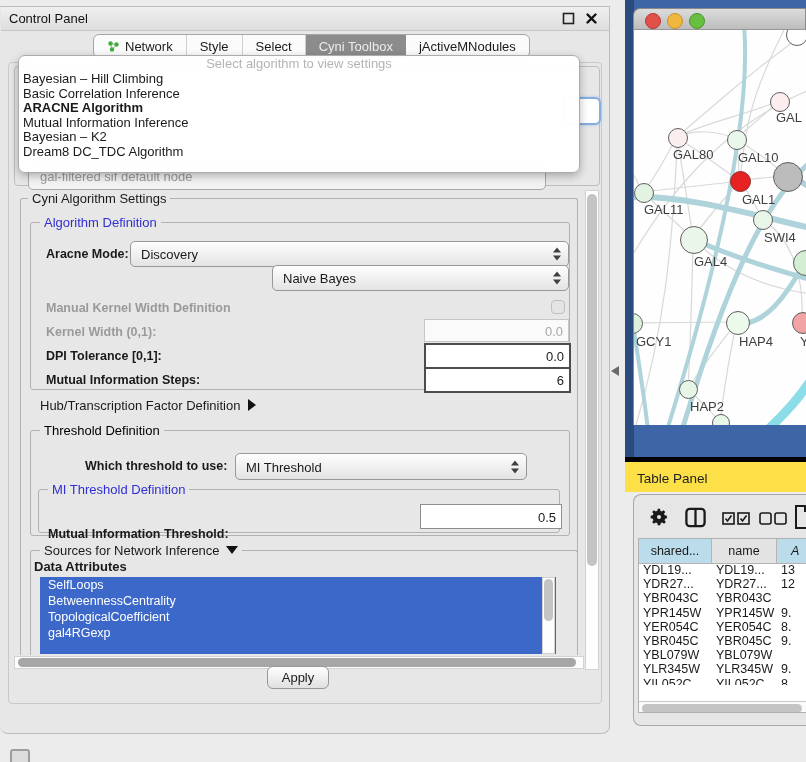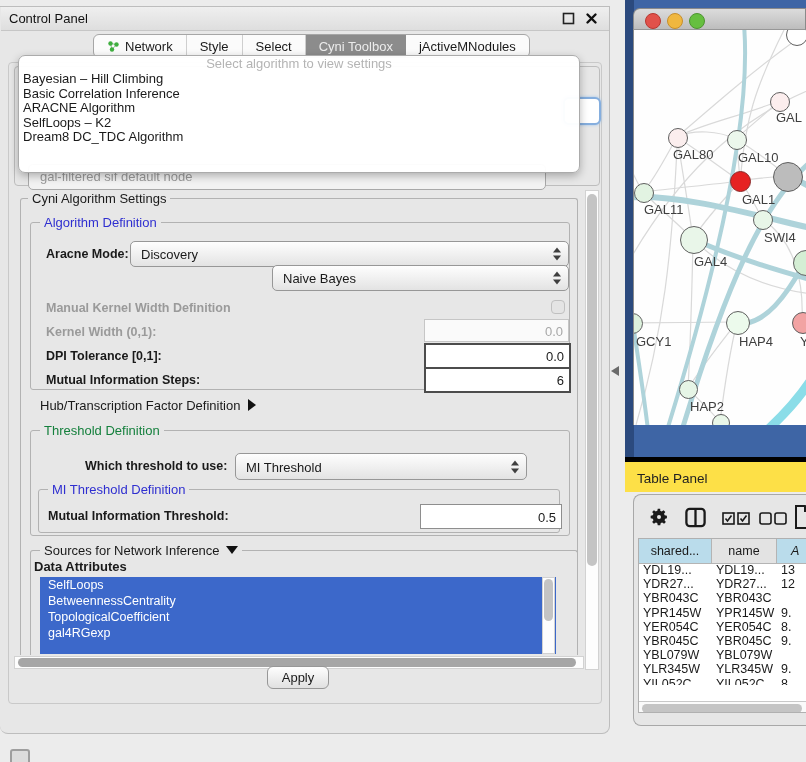--- a/index.html
+++ b/index.html
@@ -13,26 +13,26 @@
   .ticon{cursor:default;}
   
   .pill{display:flex;align-items:stretch;background:#fbfbfb;border:1px solid #a6a6a6;border-radius:6px;overflow:hidden;height:24px;}
   .pill .tab{display:flex;align-items:center;gap:5px;padding:0 13px;font-size:13px;color:#1a1a1a;border-right:1px solid #cfcfcf;}
   .pill .tab:last-child{border-right:none;}
   .pill .tab.sel{background:#8c8c8c;color:#ececec;border-right:none;}
   
   .popup{left:18px;top:55px;width:562px;height:118px;background:rgba(255,255,255,0.97);border:1px solid #ababab;border-radius:7px;box-shadow:0 3px 8px rgba(0,0,0,.28);z-index:30;}
   .popup-header{height:16px;line-height:16px;text-align:center;color:#b4b4b4;font-size:13px;}
   .popup-item{height:14.6px;line-height:14.6px;font-size:13px;padding-left:4px;white-space:nowrap;}
-  .popup-item.sel{font-weight:normal;}
+  .popup-item.sel{font-weight:bold;}
   
   .fs{border:1px solid #b2b2b2;border-radius:3px;}
   .fs.nob{border-bottom:none;border-radius:3px 3px 0 0;}
   .fs-title{position:absolute;background:#e7e7e7;padding:0 4px;font-size:13px;white-space:nowrap;z-index:2;}
-  .blue{color:#2f2fd0;} .green{color:#15803d;}
+  .blue{color:#2f2fd0;} .green{color:#000000;}
   .lbl{position:absolute;font-size:12.5px;font-weight:bold;white-space:nowrap;}
   .lbl.dis{color:#9a9a9a;}
   
   .combo{position:absolute;background:linear-gradient(#fefefe,#e3e3e3);border:1px solid #979797;border-radius:5px;font-size:13px;}
   .combo .ctext{position:absolute;left:10px;top:50%;transform:translateY(-50%);white-space:nowrap;}
   .spin{position:absolute;right:7px;top:50%;transform:translateY(-50%);width:8px;height:13px;}
   .spin::before{content:"";position:absolute;left:0;top:0;border-left:4px solid transparent;border-right:4px solid transparent;border-bottom:5px solid #3f3f3f;}
   .spin::after{content:"";position:absolute;left:0;bottom:0;border-left:4px solid transparent;border-right:4px solid transparent;border-top:5px solid #3f3f3f;}
   
   .tfield{position:absolute;background:#fff;border:2px solid #4c4c4c;font-size:13px;text-align:right;}
@@ -110,21 +110,22 @@
   <div class="abs" style="left:563px;top:97px;width:38px;height:28px;background:#fff;border:2px solid #85aede;border-radius:6px;box-shadow:0 0 3px #9cc2ea;"></div>
   <div class="abs" style="left:28px;top:164px;width:518px;height:26px;background:#f2f2f2;border:1px solid #a8a8a8;border-radius:5px;">
     <span style="position:absolute;left:11px;top:4px;font-size:13px;color:#9a9a9a;white-space:nowrap;">gal-filtered sif default node</span>
   </div>
 
   <div class="abs popup">
     <div class="popup-header">Select algorithm to view settings</div>
     <div class="popup-item">Bayesian – Hill Climbing</div>
     <div class="popup-item">Basic Correlation Inference</div>
     <div class="popup-item sel">ARACNE Algorithm</div>
-    <div class="popup-item">SelfLoops – K2</div>
+    <div class="popup-item">Mutual Information Inference</div>
+    <div class="popup-item">Bayesian – K2</div>
     <div class="popup-item">Dream8 DC_TDC Algorithm</div>
   </div>
 
   <div class="abs fs nob" style="left:20px;top:198px;width:558px;height:457px;"></div>
   <div class="fs-title" style="left:28px;top:191px;">Cyni Algorithm Settings</div>
 
   <div class="abs fs" style="left:30px;top:222px;width:540px;height:168px;"></div>
   <div class="fs-title blue" style="left:40px;top:215px;">Algorithm Definition</div>
 
   <div class="lbl" style="left:46px;top:247px;">Aracne Mode:</div>
@@ -164,21 +165,21 @@
   <div class="fs-title green" style="left:40px;top:423px;">Threshold Definition</div>
 
   <div class="lbl" style="left:85px;top:459px;">Which threshold to use:</div>
   <div class="combo" style="left:235px;top:453px;width:290px;height:25px;">
     <span class="ctext">MI Threshold</span>
     <span class="spin"></span>
   </div>
 
   <div class="abs fs" style="left:38px;top:489px;width:522px;height:44px;"></div>
   <div class="fs-title blue" style="left:48px;top:482px;">MI Threshold Definition</div>
-  <div class="lbl" style="left:48px;top:509px;">Mutual Information Threshold:</div>
+  <div class="lbl" style="left:48px;top:527px;">Mutual Information Threshold:</div>
   <div class="tfield thin" style="left:420px;top:504px;width:140px;height:23px;">
       <span>0.5</span>
     </div>
 
   <div class="abs fs nob" style="left:30px;top:550px;width:548px;height:105px;"></div>
   <div class="fs-title" style="left:40px;top:543px;">
     <span>Sources for Network Inference</span><span class="tri-down"></span>
   </div>
   <div class="lbl" style="left:34px;top:559px;font-size:13px;">Data Attributes</div>
 

